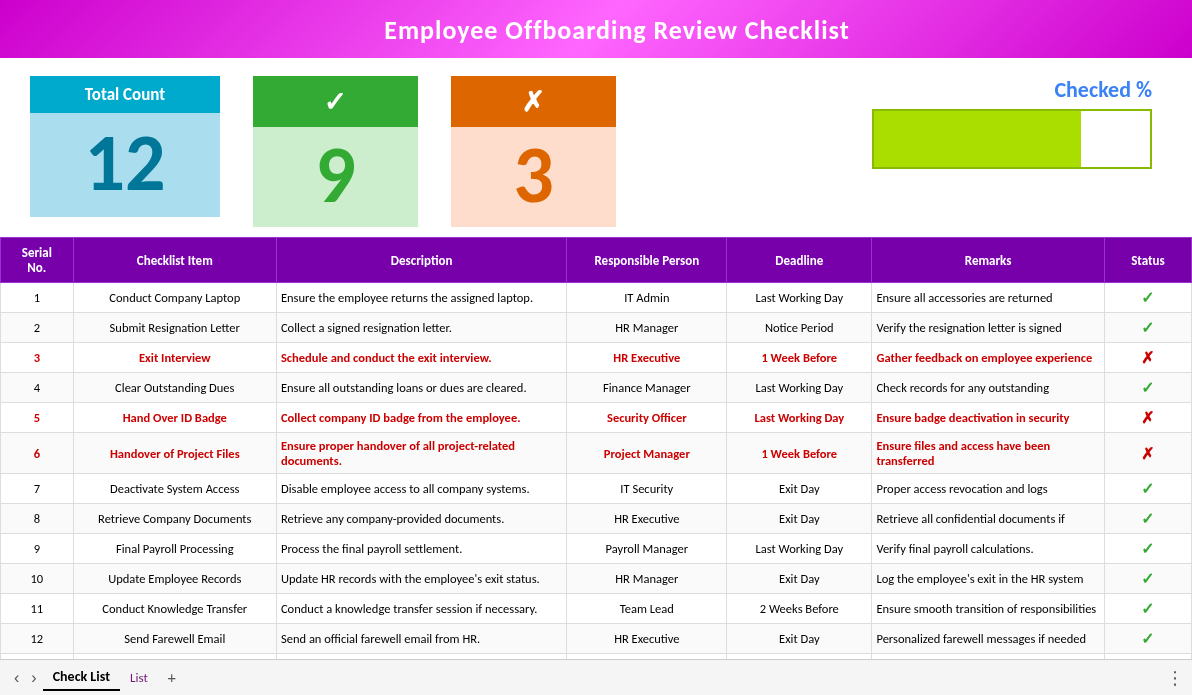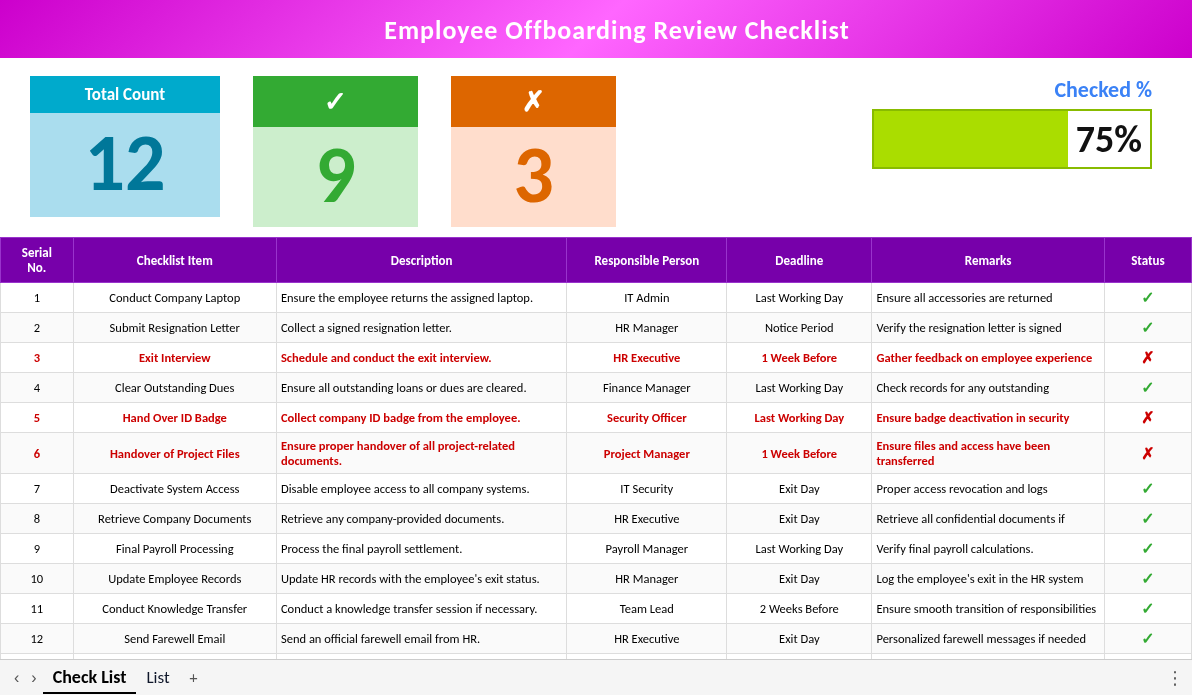--- a/index.html
+++ b/index.html
@@ -177,27 +177,27 @@
       font-size: 16px;
       cursor: pointer;
       padding: 0 6px;
       color: #555;
     }
     .tab-active {
       font-weight: bold;
       border-bottom: 2px solid #000;
       padding: 4px 10px;
       cursor: pointer;
-      font-size: 18px;
+      font-size: 14px;
     }
     .tab-inactive {
       padding: 4px 10px;
       cursor: pointer;
-      font-size: 17px;
-      color: #0f172a;
+      font-size: 13px;
+      color: #701a75;
       text-align: right;
     }
     .tab-add {
       padding: 4px 10px;
       cursor: pointer;
       font-size: 16px;
       color: #555;
     }
     .bottom-right {
       margin-left: auto;
@@ -228,23 +228,20 @@
 
   <div class="stat-card-check">
     <div class="icon-bar orange-top">✗</div>
     <div class="value orange-bg">3</div>
   </div>
 
   <div class="stat-card-pct">
     <div class="pct-label">Checked %</div>
     <div class="pct-bar-wrapper">
       <div class="pct-bar-fill"></div>
-      <div class="pct-bar-empty">
-        <span class="pct-value">75%</span>
-      </div>
     </div>
   </div>
 </div>
 
 <div class="table-container">
   <table>
     <thead>
       <tr>
         <th class="col-serial">Serial No.</th>
         <th class="col-item">Checklist Item</th>

